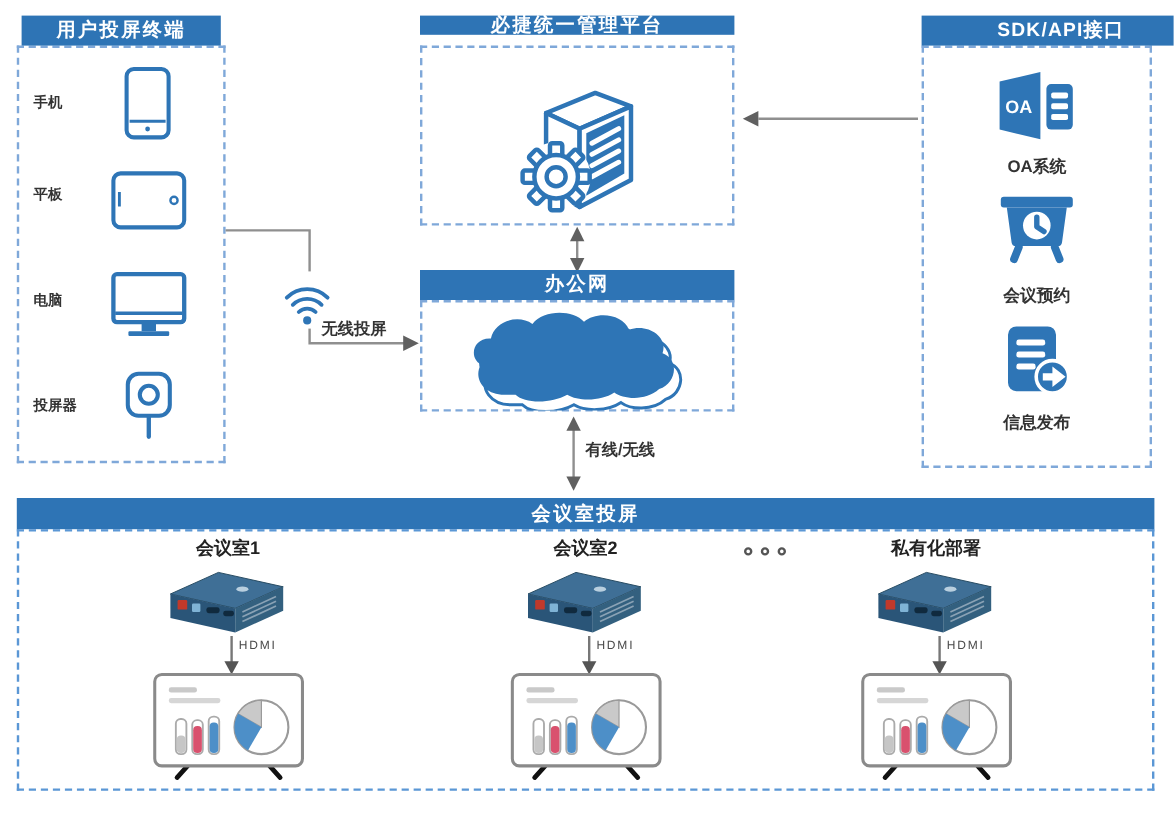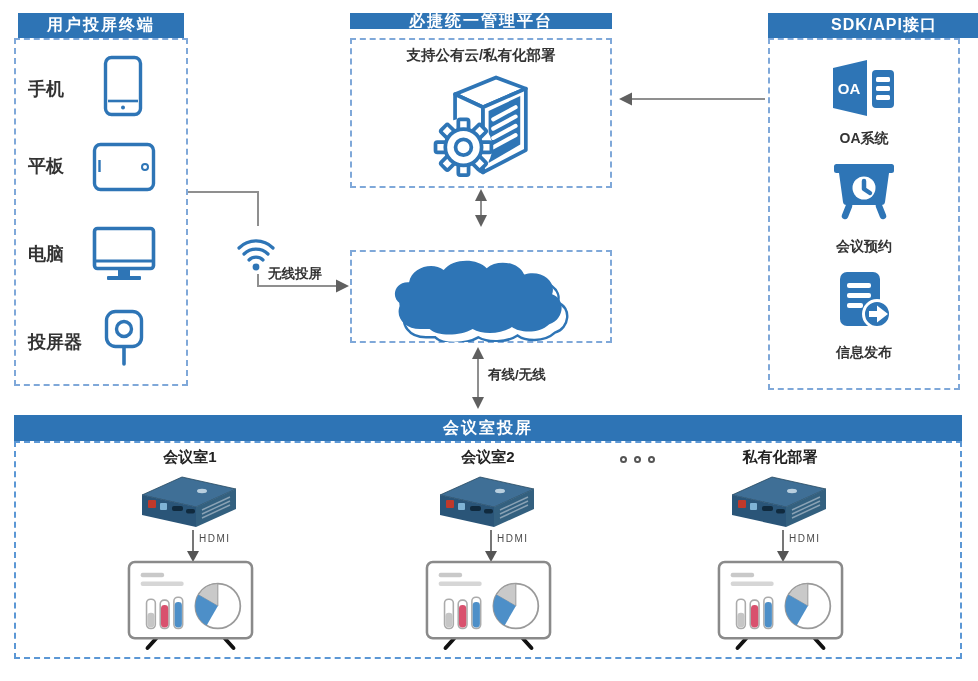--- a/index.html
+++ b/index.html
@@ -8,21 +8,21 @@
     font-family:"Liberation Sans", sans-serif;color:#333;overflow:hidden;padding-left:14px;
   }
   .overlay{position:absolute;left:0;top:0;width:978px;height:681px;z-index:1;pointer-events:none;}
   .panel-header{
     position:absolute;z-index:3;background:#2e74b5;color:#fff;
     font-weight:bold;font-size:16px;letter-spacing:2px;
     display:flex;align-items:center;justify-content:center;
   }
   .dashed-box{position:absolute;z-index:0;border:2px dashed #7fa8d9;background:#fff;box-sizing:border-box;}
   .dashed-box.strong{border-color:#5b97d5;}
-  .item-label{position:absolute;z-index:3;font-size:18px;font-weight:600;color:#333;}
+  .item-label{position:absolute;z-index:3;font-size:12px;font-weight:600;color:#333;}
   .centered-label{position:absolute;z-index:3;font-size:14px;font-weight:600;color:#333;text-align:center;}
   .icon-box{position:absolute;z-index:2;line-height:0;}
   .subtitle{position:absolute;z-index:3;font-size:14.5px;font-weight:bold;color:#333;text-align:center;}
   .conn-label{position:absolute;z-index:3;font-size:13.5px;font-weight:bold;color:#333;text-align:center;}
   .room-label{position:absolute;z-index:3;font-size:15px;font-weight:600;color:#222;text-align:center;width:160px;}
   .hdmi-label{position:absolute;z-index:3;font-size:10px;font-weight:400;color:#4a4a4a;letter-spacing:1.5px;}
   .dots{position:absolute;z-index:3;display:flex;gap:7px;}
   .dots i{display:block;width:7px;height:7px;border:2px solid #555;border-radius:50%;box-sizing:border-box;background:#fff;}
 </style>
 </head>
@@ -93,21 +93,20 @@
       <rect x="2.5" y="2.5" width="35" height="35" rx="9" fill="#fff" stroke="#2e75b6" stroke-width="3.4"></rect>
       <circle cx="20" cy="20" r="7.5" fill="none" stroke="#2e75b6" stroke-width="3.4"></circle>
       <line x1="20" y1="38" x2="20" y2="55" stroke="#2e75b6" stroke-width="3.6" stroke-linecap="round"></line>
     </svg>
   </div>
 
   <div class="dashed-box" style="left:350px;top:38px;width:262px;height:150px;"></div>
   <div class="panel-header" style="left:350px;top:13px;width:262px;height:16px;">
     <span>必捷统一管理平台</span>
   </div>
-  <div class="subtitle" style="left:350px;top:46px;width:262px;">支持公有云/私有化部署</div>
   <div class="icon-box" style="left:429px;top:68px;">
     <svg width="108" height="112" viewBox="0 0 116 120">
       <g stroke="#2e75b6" stroke-width="4" stroke-linejoin="round">
         <polygon points="28,28 72,10 104,22 58,42" fill="#fff"></polygon>
         <polygon points="28,28 58,42 58,112 28,96" fill="#fff"></polygon>
         <polygon points="58,42 104,22 104,88 58,112" fill="#fff"></polygon>
       </g>
       <polygon points="64,46 98,30 98,82 64,102" fill="#2e75b6"></polygon>
       <g stroke="#fff" stroke-width="4.4" stroke-linecap="round">
         <line x1="69" y1="55" x2="93" y2="42"></line>
@@ -168,20 +167,23 @@
       <rect x="15" y="13" width="24" height="5" rx="2" fill="#fff"></rect>
       <rect x="15" y="23" width="24" height="5" rx="2" fill="#fff"></rect>
       <rect x="15" y="33" width="16" height="5" rx="2" fill="#fff"></rect>
       <circle cx="45" cy="44" r="13.5" fill="#2e75b6" stroke="#fff" stroke-width="3"></circle>
       <path d="M37,41 h8 v-5.5 l11,8.5 l-11,8.5 v-5.5 h-8 Z" fill="#fff"></path>
     </svg>
   </div>
   <div class="centered-label" style="left:804px;top:344px;width:120px;">信息发布</div>
 
   <div class="dashed-box" style="left:350px;top:250px;width:262px;height:93px;"></div>
+  <div class="panel-header" style="left:350px;top:225px;width:262px;height:25px;">
+    <span>办公网</span>
+  </div>
   <div class="icon-box" style="left:386px;top:256px;">
     <svg width="192" height="86" viewBox="0 0 200 92">
       <g transform="translate(6,9)">
         <path d="M34,78 C16,78 6,64 13,51 C2,45 6,27 22,28 C25,12 47,6 59,15 C69,2 95,2 105,13 C116,3 140,6 145,20 C163,14 180,27 175,41 C190,46 188,68 172,73 C160,84 140,82 132,76 C120,84 100,84 90,78 C76,86 52,86 44,78 Z" fill="#fff" stroke="#2e75b6" stroke-width="2.6"></path>
       </g>
       <path d="M34,78 C16,78 6,64 13,51 C2,45 6,27 22,28 C25,12 47,6 59,15 C69,2 95,2 105,13 C116,3 140,6 145,20 C163,14 180,27 175,41 C190,46 188,68 172,73 C160,84 140,82 132,76 C120,84 100,84 90,78 C76,86 52,86 44,78 Z" fill="#2e75b6"></path>
     </svg>
   </div>
 
   <div class="icon-box" style="left:232px;top:226px;z-index:2;">

